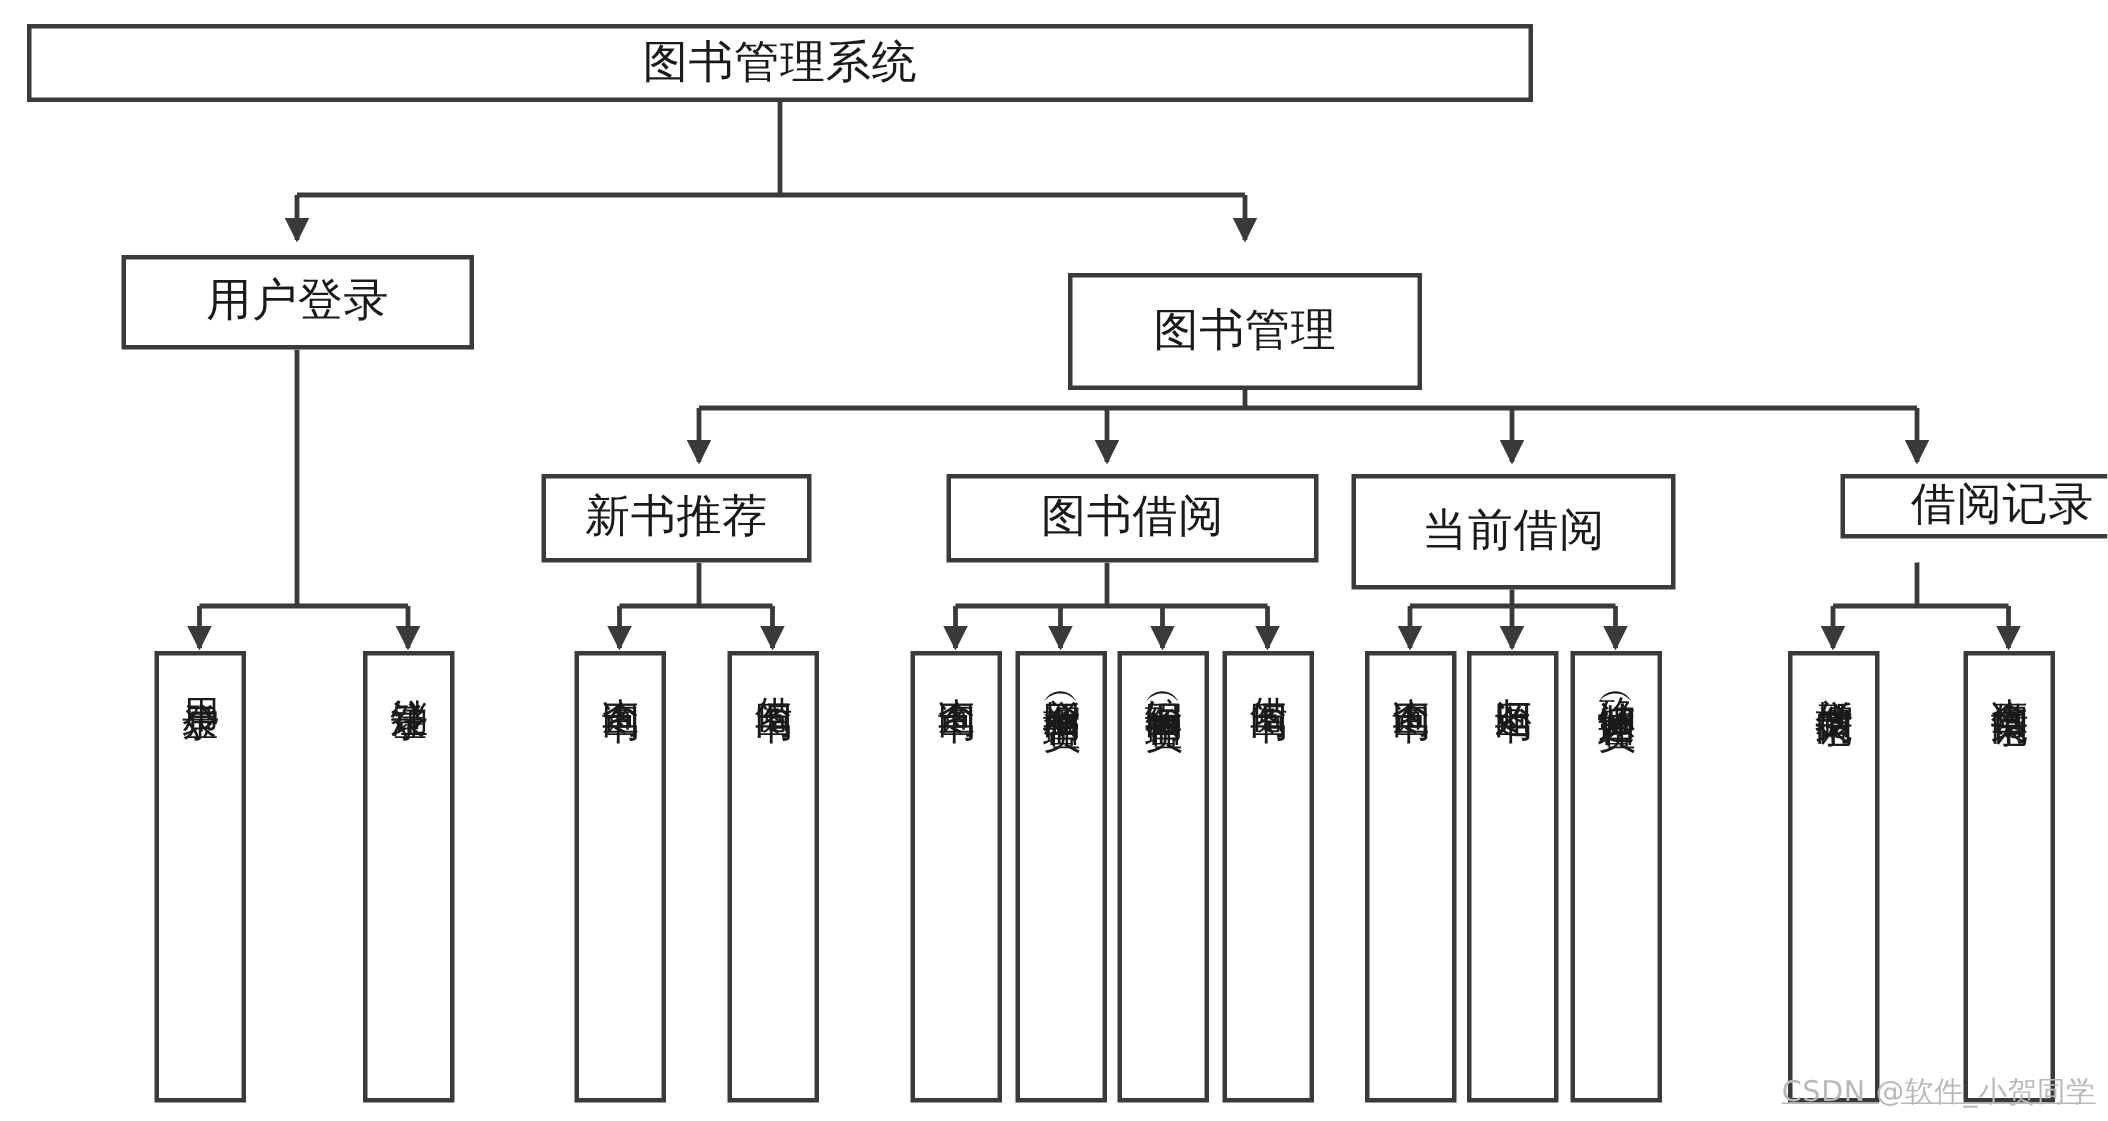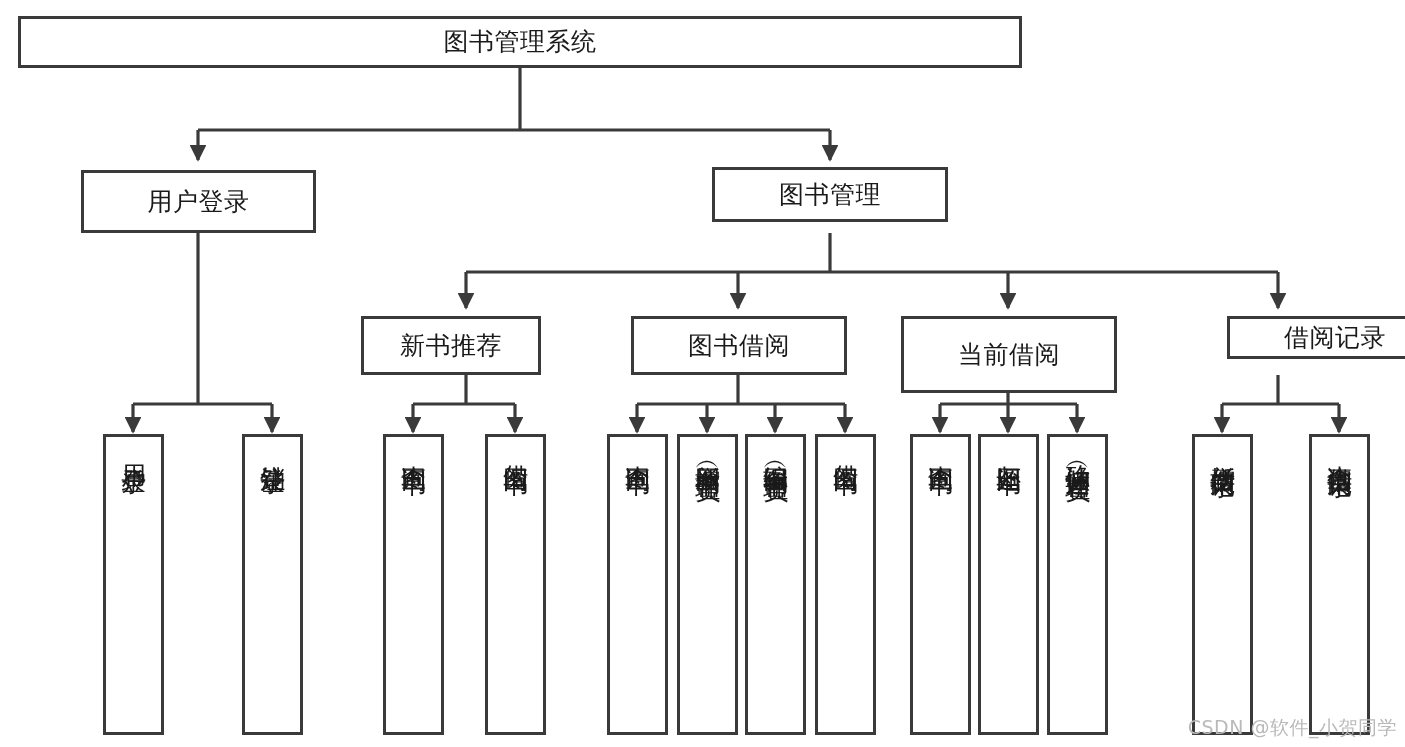--- a/index.html
+++ b/index.html
@@ -37,21 +37,21 @@
     color: #1a1a1a;
   }
   .node .label {
     display: block;
     text-align: center;
     line-height: 1.28;
     white-space: pre-line;
   }
   .node.h .label {
     writing-mode: horizontal-tb;
-    font-size: 25px;
+    font-size: 30px;
     letter-spacing: 0.5px;
   }
   .node.v {
     align-items: flex-start;
     padding-top: 8px;
   }
   .node.v .label {
     writing-mode: vertical-rl;
     text-orientation: upright;
     font-size: 25px;
@@ -60,20 +60,21 @@
     max-height: 286px;
   }
   #watermark {
     position: absolute;
     right: 8px;
     bottom: 6px;
     font-size: 19px;
     color: #b9b9b9;
     letter-spacing: 0.5px;
     white-space: nowrap;
+    text-decoration: underline;
   }
 </style>
 </head>
 <body>
 
 <div id="diagram-root">
 
   <svg id="edge-layer" viewBox="0 0 1405 747" width="1405" height="747" xmlns="http://www.w3.org/2000/svg">
     <defs>
       <marker id="arrow" viewBox="0 0 10 10" refX="9" refY="5" markerWidth="5.2" markerHeight="5.2" orient="auto-start-reverse">
@@ -125,29 +126,29 @@
   </svg>
 
   <div class="node h" style="left:18px; top:16px; width:1004px; height:52px;">
     <span class="label">图书管理系统</span>
   </div>
 
   <div class="node h" style="left:81px; top:170px; width:235px; height:63px;">
     <span class="label">用户登录</span>
   </div>
 
-  <div class="node h" style="left:712px; top:167px; width:236px; height:55px;">
+  <div class="node h" style="left:712px; top:182px; width:236px; height:78px;">
     <span class="label">图书管理</span>
   </div>
 
   <div class="node h" style="left:361px; top:316px; width:180px; height:59px;">
     <span class="label">新书推荐</span>
   </div>
 
-  <div class="node h" style="left:631px; top:316px; width:216px; height:59px;">
+  <div class="node h" style="left:631px; top:316px; width:248px; height:59px;">
     <span class="label">图书借阅</span>
   </div>
 
   <div class="node h" style="left:901px; top:316px; width:216px; height:77px;">
     <span class="label">当前借阅</span>
   </div>
 
   <div class="node h" style="left:1191px; top:316px; width:216px; height:43px;margin-left:36px;">
     <span class="label">借阅记录</span>
   </div>

